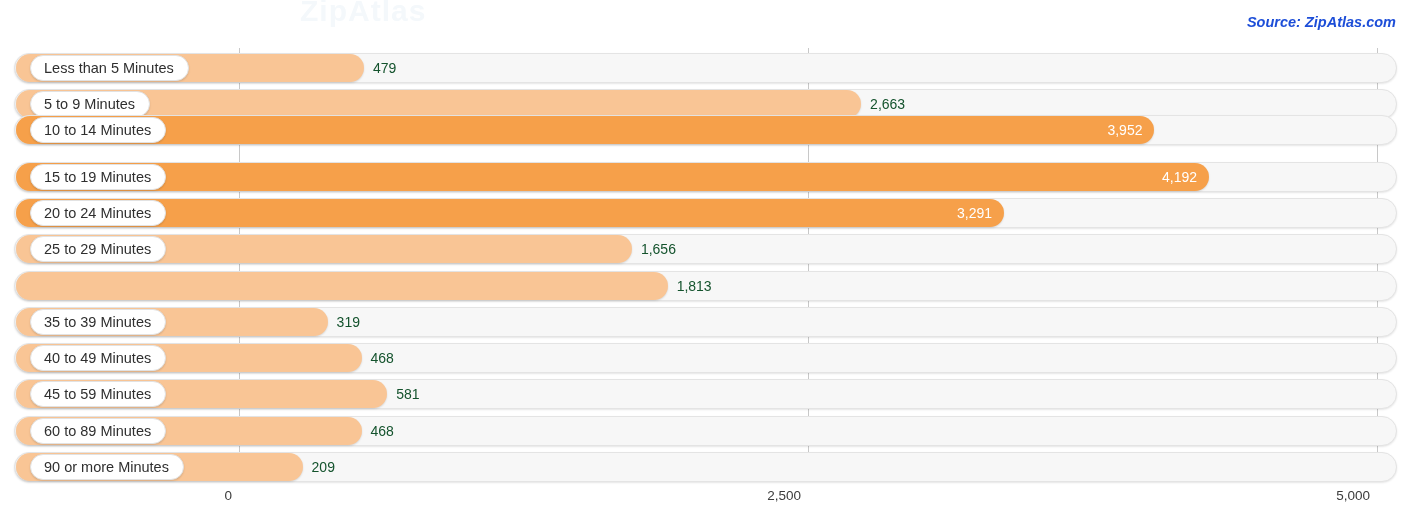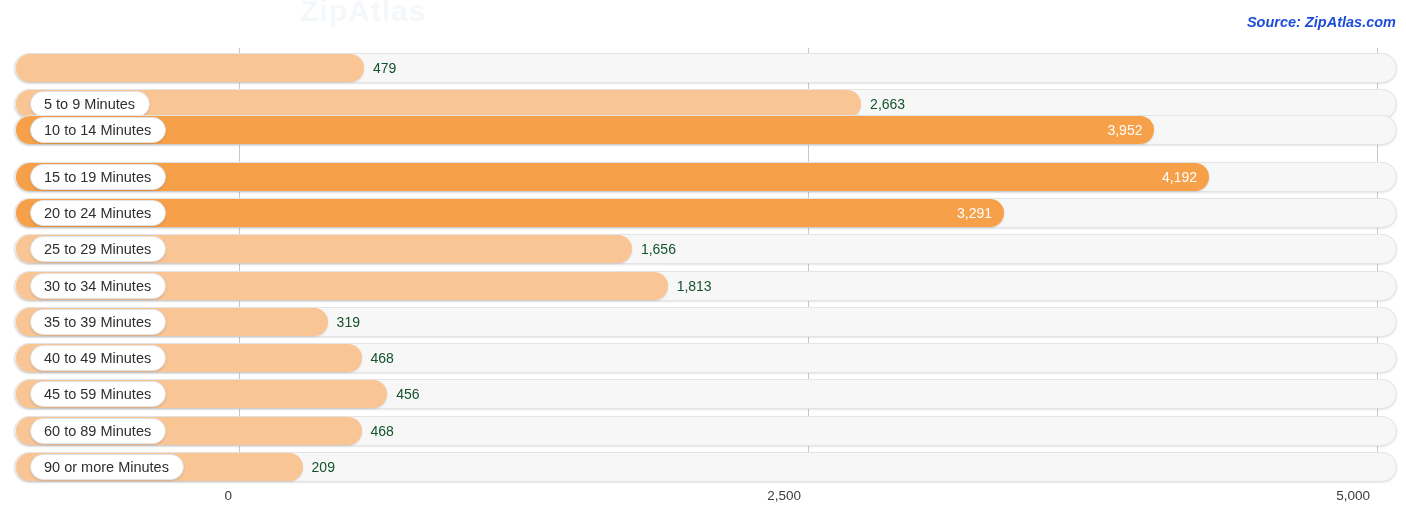--- a/index.html
+++ b/index.html
@@ -143,20 +143,23 @@
   <div class="plot">
     <div class="gridlines">
         <div class="gridline" style="left: 239px;"></div>
         <div class="gridline" style="left: 808px;"></div>
         <div class="gridline" style="left: 1377px;"></div>
       </div>
     <div id="rows-host">
         <div class="row" style="top: 5px;">
           <div class="track"></div>
           <div class="bar" style="width: 348.02px; background: rgb(249, 197, 149);"></div>
+          <div class="pill">
+            <span>Less than 5 Minutes</span>
+          </div>
           <div class="value outside" style="left: 373.02px;">479</div>
         </div>
         <div class="row" style="top: 41.25px; padding-left: 40px;">
           <div class="track"></div>
           <div class="bar" style="width: 845.099px; background: rgb(249, 197, 149);"></div>
           <div class="pill">
             <span>5 to 9 Minutes</span>
           </div>
           <div class="value outside" style="left: 870.099px;">2,663</div>
         </div>
@@ -188,23 +191,20 @@
           <div class="track"></div>
           <div class="bar" style="width: 615.906px; background: rgb(249, 197, 149);"></div>
           <div class="pill">
             <span>25 to 29 Minutes</span>
           </div>
           <div class="value outside" style="left: 640.906px;">1,656</div>
         </div>
         <div class="row" style="top: 222.5px;">
           <div class="track"></div>
           <div class="bar" style="width: 651.639px; background: rgb(249, 197, 149);"></div>
-          <div class="pill">
-            <span>30 to 34 Minutes</span>
-          </div>
           <div class="value outside" style="left: 676.639px;">1,813</div>
         </div>
         <div class="row" style="top: 258.75px;">
           <div class="track"></div>
           <div class="bar" style="width: 311.604px; background: rgb(249, 197, 149);"></div>
           <div class="pill">
             <span>35 to 39 Minutes</span>
           </div>
           <div class="value outside" style="left: 336.604px;">319</div>
         </div>
@@ -215,21 +215,21 @@
             <span>40 to 49 Minutes</span>
           </div>
           <div class="value outside" style="left: 370.517px;">468</div>
         </div>
         <div class="row" style="top: 331.25px;">
           <div class="track"></div>
           <div class="bar" style="width: 371.236px; background: rgb(249, 197, 149);"></div>
           <div class="pill">
             <span>45 to 59 Minutes</span>
           </div>
-          <div class="value outside" style="left: 396.236px;">456</div>
+          <div class="value outside" style="left: 396.236px;">581</div>
         </div>
         <div class="row" style="top: 367.5px;">
           <div class="track"></div>
           <div class="bar" style="width: 345.517px; background: rgb(249, 197, 149);"></div>
           <div class="pill">
             <span>60 to 89 Minutes</span>
           </div>
           <div class="value outside" style="left: 370.517px;">468</div>
         </div>
         <div class="row" style="top: 403.75px;">

